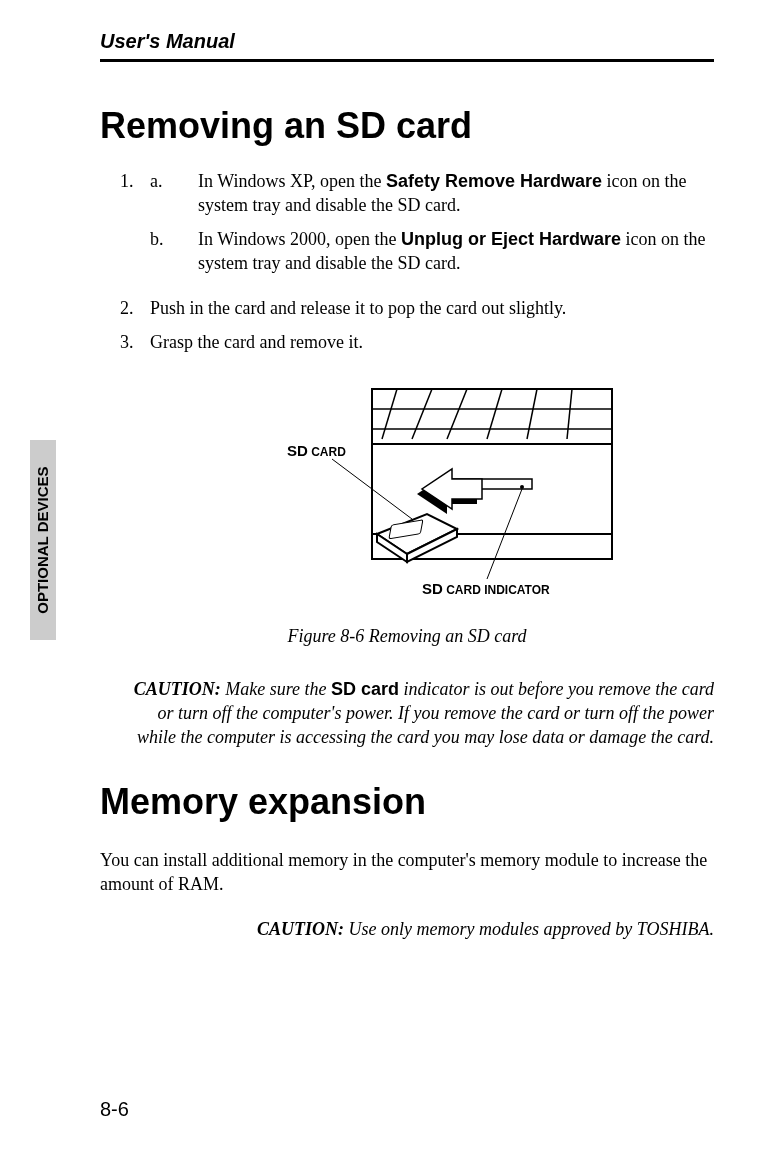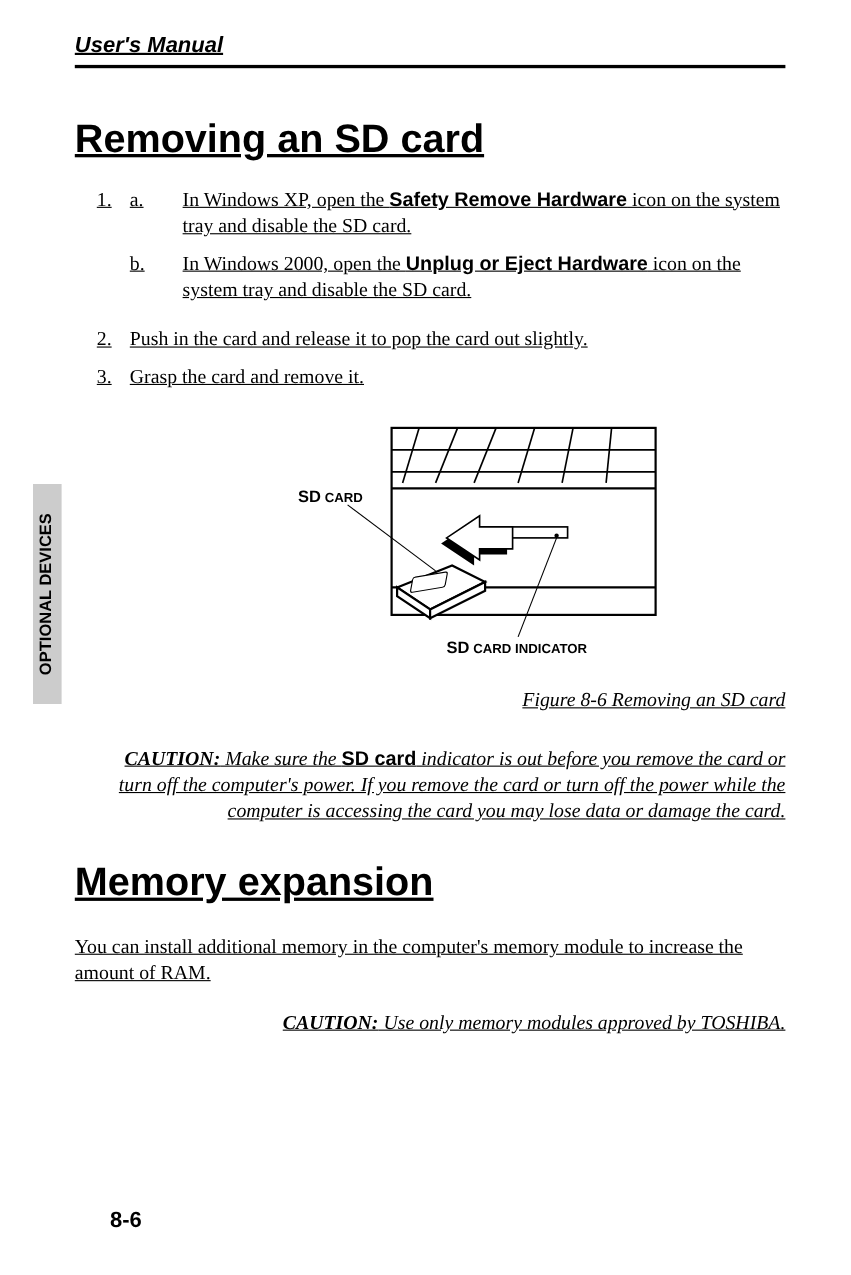--- a/index.html
+++ b/index.html
@@ -7,23 +7,22 @@
     width: 774px;
     height: 1159px;
     font-family: "Times New Roman", Times, serif;
     font-size: 18px;
     line-height: 1.35;
     color: #000;
     background: #fff;
     position: relative;
   }
   .page {
-    padding: 28px 60px 0 68px;
+    padding: 28px 60px 0 100px;
     position: relative;
-    text-decoration: underline;
   }
   .header {
     font-style: italic;
     font-weight: bold;
     font-family: Arial, Helvetica, sans-serif;
     font-size: 20px;
     padding-bottom: 4px;
     border-bottom: 3px solid #000;
     margin-bottom: 40px;
   }
@@ -55,21 +54,21 @@
     text-align: right;
   }
   .caution-label { font-weight: bold; font-style: italic; }
   .figure-block {
     margin: 30px 0 10px 0;
     text-align: center;
     position: relative;
   }
   .figure-caption {
     font-style: italic;
-    text-align: right;
+    text-align: center;
     margin-top: 20px;
     margin-bottom: 28px;
   }
   .side-tab {
     position: absolute;
     left: 30px;
     top: 440px;
     width: 26px;
     height: 200px;
     background: #ccc;
@@ -83,21 +82,21 @@
     font-weight: bold;
     font-size: 15px;
     white-space: nowrap;
     font-variant: small-caps;
   }
   .footer-num {
     position: absolute;
     left: 100px;
     bottom: 36px;
     font-family: Arial, Helvetica, sans-serif;
-    font-weight: bold;
+    font-weight: normal;
     font-size: 20px;
   }
   .fig-label {
     font-family: Arial, Helvetica, sans-serif;
     font-weight: bold;
     font-size: 15px;
   }
   svg { display: block; margin: 0 auto; }
 </style>
 </head>

